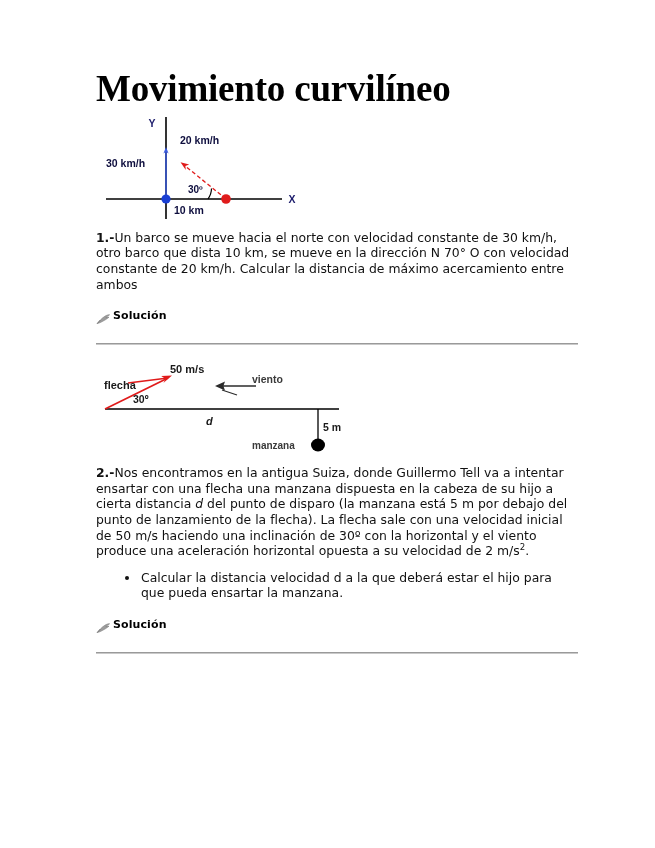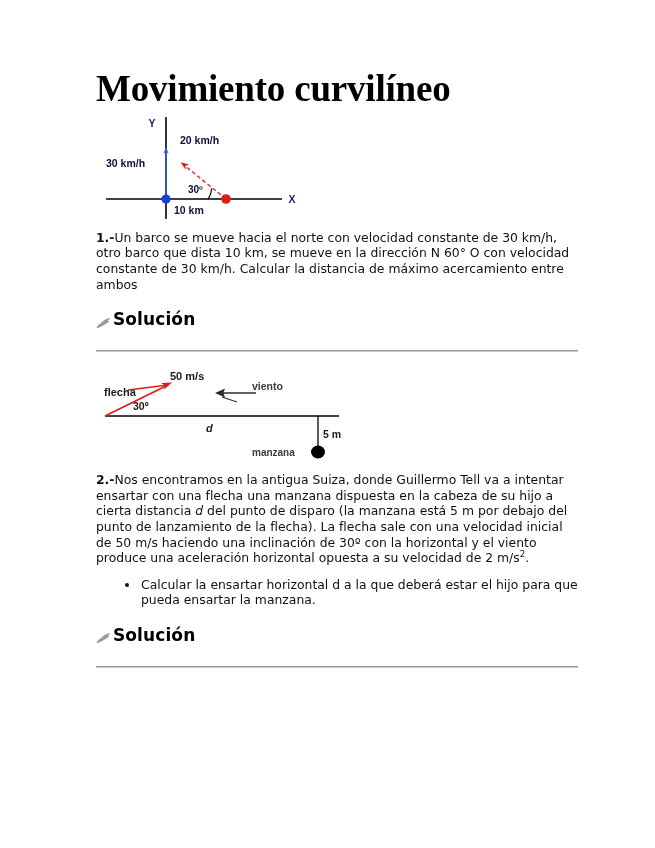--- a/index.html
+++ b/index.html
@@ -92,21 +92,21 @@
   }
   .sol-icon {
     width: 15px;
     height: 13px;
     display: inline-block;
     flex: 0 0 auto;
     position: relative;
     top: 1px;
   }
   .sol-label {
-    font-size: 17px;
+    font-size: 11px;
     font-weight: bold;
     letter-spacing: 0.1px;
     color: #000;
     text-align: right;
   }
 
   
   .divider {
     height: 2px;
     width: 482px;
@@ -175,21 +175,21 @@
         <text class="fig-text" x="48" y="12" font-size="10.5" fill="#1b1b6b" text-anchor="middle">Y</text>
         <text class="fig-text" x="188" y="88" font-size="10.5" fill="#1b1b6b" text-anchor="middle">X</text>
         <text class="fig-text" x="2" y="52" font-size="10.5" fill="#0d0d3d">30 km/h</text>
         <text class="fig-text" x="76" y="29" font-size="10.5" fill="#0d0d3d">20 km/h</text>
         <text class="fig-text" x="84" y="78" font-size="10" fill="#0d0d3d">30º</text>
         <text class="fig-text" x="70" y="99" font-size="10.5" fill="#0d0d3d">10 km</text>
       </svg>
     </div>
 
     <p class="prob">
-      <span class="num">1.-</span><span>Un barco se mueve hacia el norte con velocidad constante de 30 km/h, otro barco que dista 10 km, se mueve en la dirección N 60° O con velocidad constante de 30 km/h. Calcular la distancia de máximo acercamiento entre ambos</span>
+      <span class="num">1.-</span><span>Un barco se mueve hacia el norte con velocidad constante de 30 km/h, otro barco que dista 10 km, se mueve en la dirección N 70° O con velocidad constante de 20 km/h. Calcular la distancia de máximo acercamiento entre ambos</span>
     </p>
 
     <div class="solucion-row">
       <span class="sol-icon">
         <svg width="15" height="13" viewBox="0 0 15 13">
           <path d="M1.2,11.6 C3.2,9.0 6.0,6.0 9.0,4.2 C10.6,3.2 12.4,2.6 13.6,2.8 C12.6,3.6 11.2,4.6 9.8,5.6 L13.0,5.2 C11.0,6.8 8.6,8.4 6.2,9.6 C4.6,10.4 2.8,11.2 1.2,11.6 Z" fill="#9d9d9d" stroke="#7a7a7a" stroke-width="0.6"></path>
           <path d="M1.2,11.6 L4.4,8.0" stroke="#6f6f6f" stroke-width="0.8" fill="none"></path>
         </svg>
       </span>
       <span class="sol-label">Solución</span>
@@ -223,21 +223,21 @@
         <text class="fig-text" x="156" y="90" font-size="10" fill="#3a3a3a">manzana</text>
       </svg>
     </div>
 
     <p class="prob">
       <span class="num">2.-</span><span>Nos encontramos en la antigua Suiza, donde Guillermo Tell va a intentar ensartar con una flecha una manzana dispuesta en la cabeza de su hijo a cierta distancia </span><span class="ital">d</span><span> del punto de disparo (la manzana está 5 m por debajo del punto de lanzamiento de la flecha). La flecha sale con una velocidad inicial de 50 m/s haciendo una inclinación de 30º con la horizontal y el viento produce una aceleración horizontal opuesta a su velocidad de 2 m/s</span><span class="sup">2</span><span>.</span>
     </p>
 
     <ul class="bullets">
       <li>
-        <span>Calcular la ensartar horizontal </span><span class="ital">d</span><span> a la que deberá estar el hijo para que pueda ensartar la manzana.</span>
+        <span>Calcular la distancia velocidad </span><span class="ital">d</span><span> a la que deberá estar el hijo para que pueda ensartar la manzana.</span>
       </li>
     </ul>
 
     <div class="solucion-row">
       <span class="sol-icon">
         <svg width="15" height="13" viewBox="0 0 15 13">
           <path d="M1.2,11.6 C3.2,9.0 6.0,6.0 9.0,4.2 C10.6,3.2 12.4,2.6 13.6,2.8 C12.6,3.6 11.2,4.6 9.8,5.6 L13.0,5.2 C11.0,6.8 8.6,8.4 6.2,9.6 C4.6,10.4 2.8,11.2 1.2,11.6 Z" fill="#9d9d9d" stroke="#7a7a7a" stroke-width="0.6"></path>
           <path d="M1.2,11.6 L4.4,8.0" stroke="#6f6f6f" stroke-width="0.8" fill="none"></path>
         </svg>
       </span>

